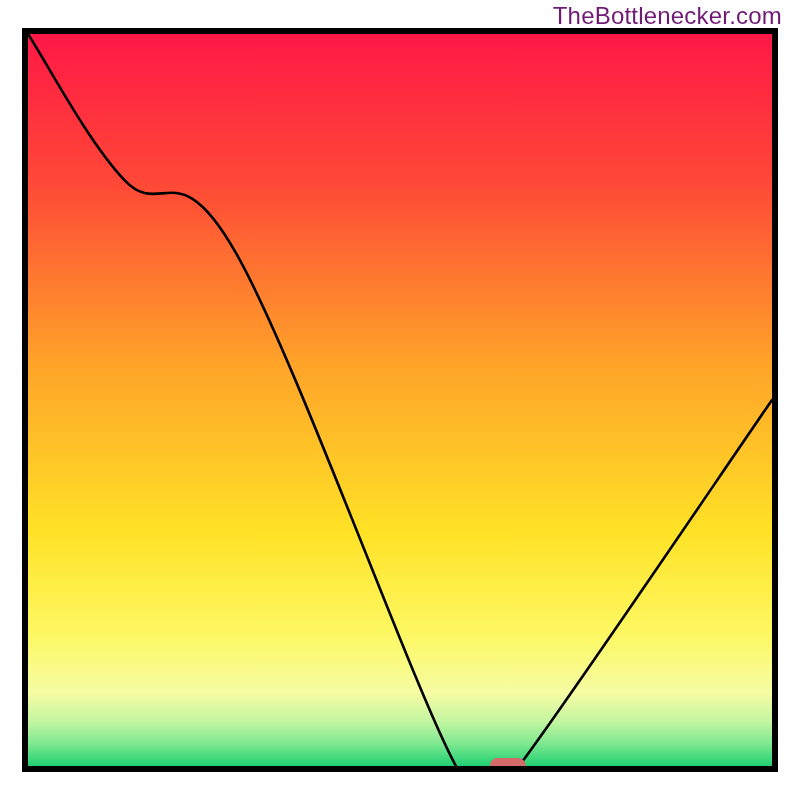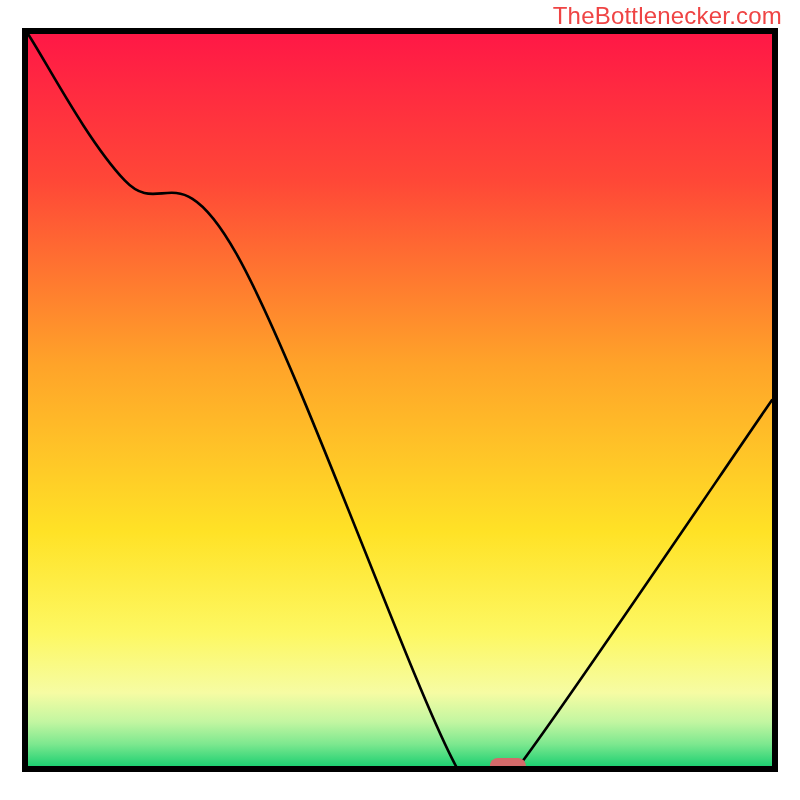--- a/index.html
+++ b/index.html
@@ -13,21 +13,21 @@
   .container {
     position: relative;
     width: 800px;
     height: 800px;
   }
   .source-label {
     position: absolute;
     top: 2px;
     right: 18px;
     font-size: 24px;
-    color: #ef4444;
+    color: #701a75;
     font-weight: 400;
     letter-spacing: 0.2px;
   }
   .plot {
     position: absolute;
     left: 22px;
     top: 28px;
     width: 756px;
     height: 744px;
   }

